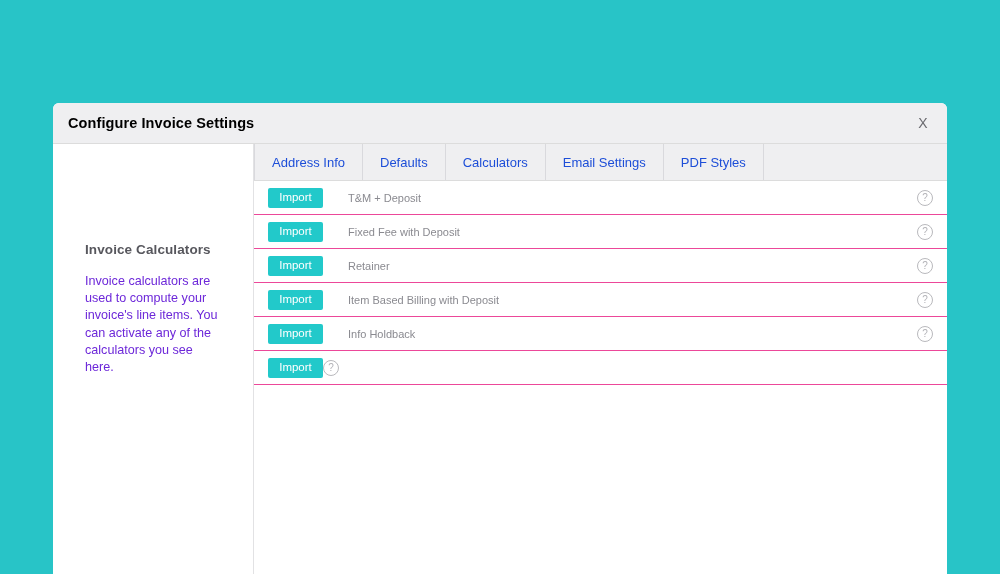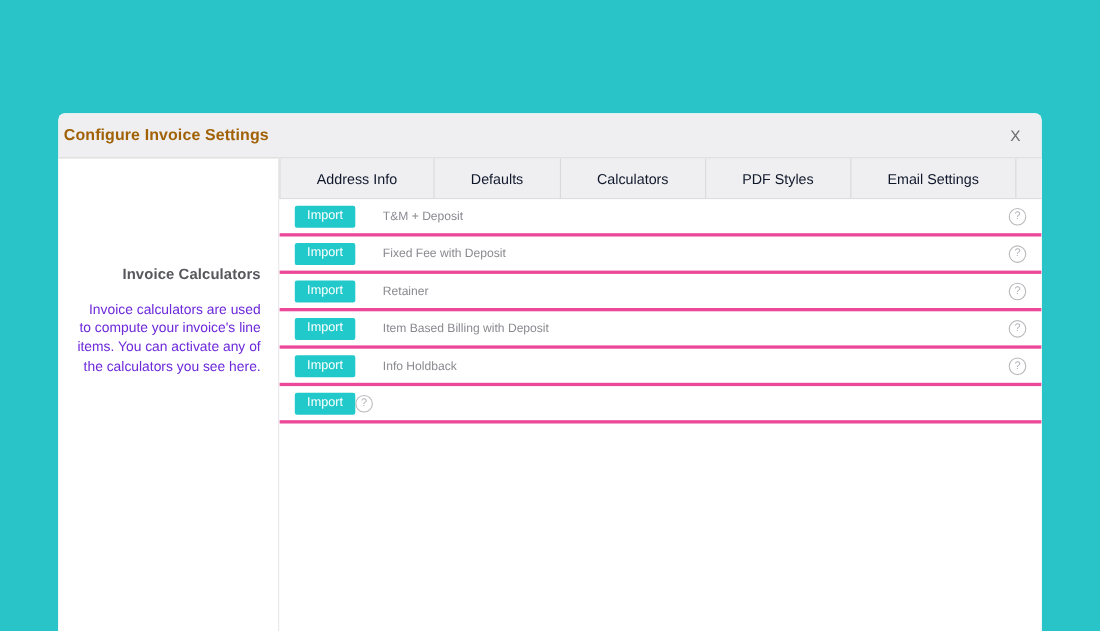--- a/index.html
+++ b/index.html
@@ -37,23 +37,23 @@
     flex: 0 0 41px;
     background: #efeff1;
     border-bottom: 1px solid #dcdcdc;
     display: flex;
     align-items: center;
   }
 
   .dialog-title {
     font-size: 14.5px;
     font-weight: bold;
-    color: #a16207;
+    color: #000000;
     letter-spacing: 0.1px;
-    margin-left: 5px;
+    margin-left: 15px;
   }
 
   .close-button {
     position: absolute;
     right: 14px;
     top: 50%;
     transform: translateY(-50%);
     width: 20px;
     height: 20px;
     display: flex;
@@ -74,22 +74,21 @@
     min-height: 0;
     background: #ffffff;
   }
 
   
   .sidebar {
     flex: 0 0 201px;
     width: 201px;
     background: #ffffff;
     border-right: 1px solid #e2e2e4;
-    padding: 0 16px;
-    text-align: right;
+    padding: 0 32px;
   }
 
   .sidebar-heading {
     margin-top: 98px;
     font-size: 13.5px;
     font-weight: bold;
     color: #57575d;
     letter-spacing: 0.1px;
   }
 
@@ -115,23 +114,23 @@
     height: 37px;
     background: #efeff1;
     border-bottom: 1px solid #dcdcdc;
     display: flex;
     align-items: stretch;
   }
 
   .tab {
     display: flex;
     align-items: center;
-    padding: 0 33px;
+    padding: 0 17px;
     font-size: 13px;
-    color: #0f172a;
+    color: #1d4ed8;
     border-right: 1px solid #d9d9dd;
     cursor: pointer;
     white-space: nowrap;
     background: transparent;
     font-family: "Liberation Sans", sans-serif;
   }
 
   .tab:first-child { border-left: 1px solid #d9d9dd; }
 
   .tabbar-filler {
@@ -141,21 +140,21 @@
   
   .calc-list {
     flex: 1 1 auto;
     overflow: hidden;
   }
 
   .calc-row {
     height: 34px;
     display: flex;
     align-items: center;
-    border-bottom: 3px solid #ec4899;
+    border-bottom: 1px solid #ec4899;
     padding: 0 14px 0 14px;
   }
 
   .import-button {
     flex: 0 0 auto;
     width: 55px;
     height: 20px;
     background: #22c9ca;
     color: #ffffff;
     border: none;
@@ -212,22 +211,22 @@
       <div class="sidebar-heading">Invoice Calculators</div>
       <div class="sidebar-desc">Invoice calculators are used to compute your invoice's line items. You can activate any of the calculators you see here.</div>
     </div>
 
     <div class="content">
 
       <div class="tabbar">
         <div class="tab">Address Info</div>
         <div class="tab">Defaults</div>
         <div class="tab">Calculators</div>
+        <div class="tab">Email Settings</div>
         <div class="tab">PDF Styles</div>
-        <div class="tab">Email Settings</div>
         <div class="tabbar-filler"></div>
       </div>
 
       <div class="calc-list">
 
         <div class="calc-row">
           <button class="import-button">Import</button>
           <span class="calc-name">T&amp;M + Deposit</span>
           <span class="help-icon">?</span>
         </div>

